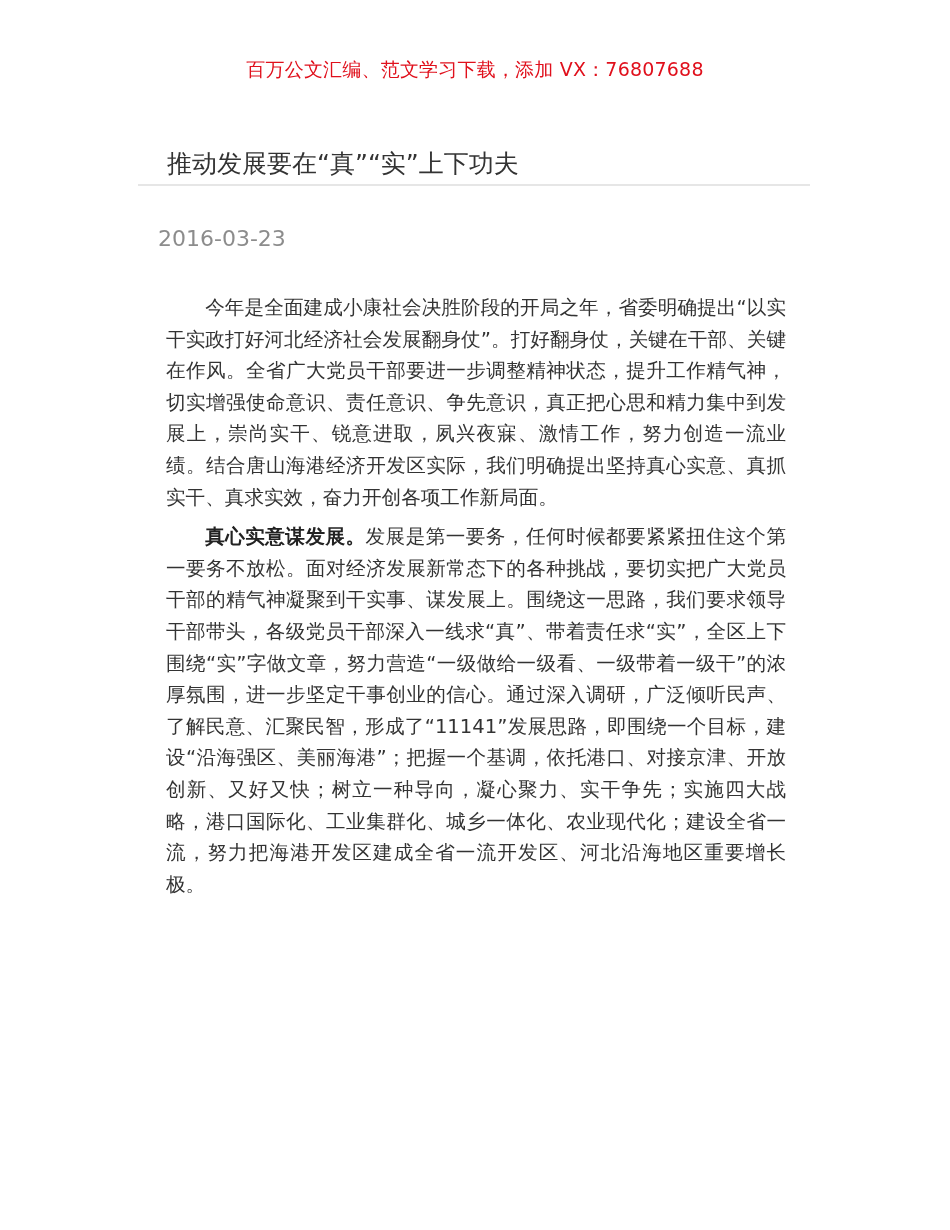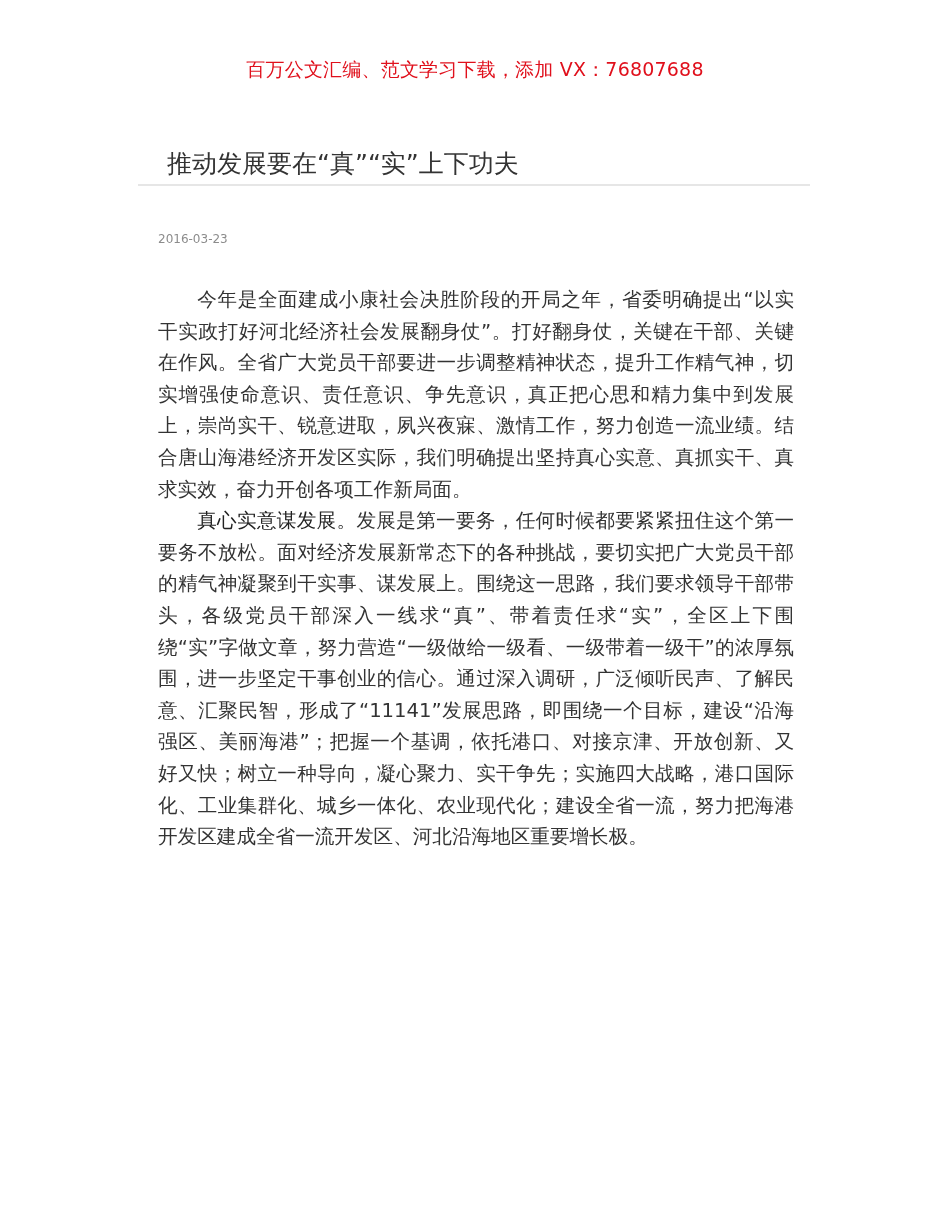--- a/index.html
+++ b/index.html
@@ -41,40 +41,40 @@
       top: 184px;
       left: 138px;
       width: 672px;
       height: 2px;
       background: #e6e6e6;
     }
     .date {
       position: absolute;
       top: 227px;
       left: 158px;
-      font-size: 12px;
+      font-size: 22px;
       line-height: 24px;
       color: #8c8c8c;
     }
     .content {
       position: absolute;
       top: 284px;
       left: 158px;
       width: 636px;
       font-size: 19.6px;
       line-height: 31.6px;
       color: #333333;
       text-align: justify;
     }
     .content p {
-      margin: 0;
+      margin: 8px;
       text-indent: 2em;
     }
     .content strong {
-      font-weight: normal;
+      font-weight: bold;
       color: #222222;
     }
   </style>
 </head>
 <body>
 
 <div class="banner">百万公文汇编、范文学习下载，添加 VX：76807688</div>
 
 <h1 class="article-title">推动发展要在“真”“实”上下功夫</h1>
 

